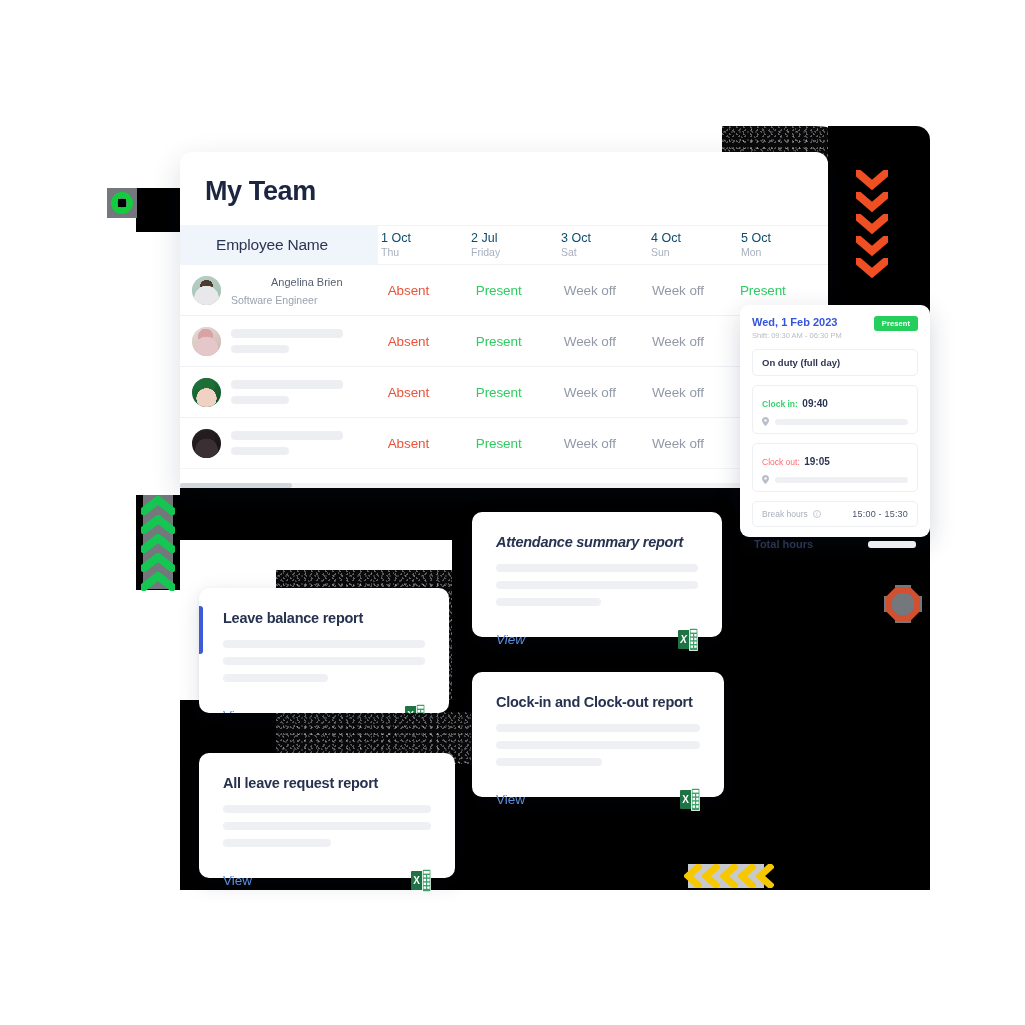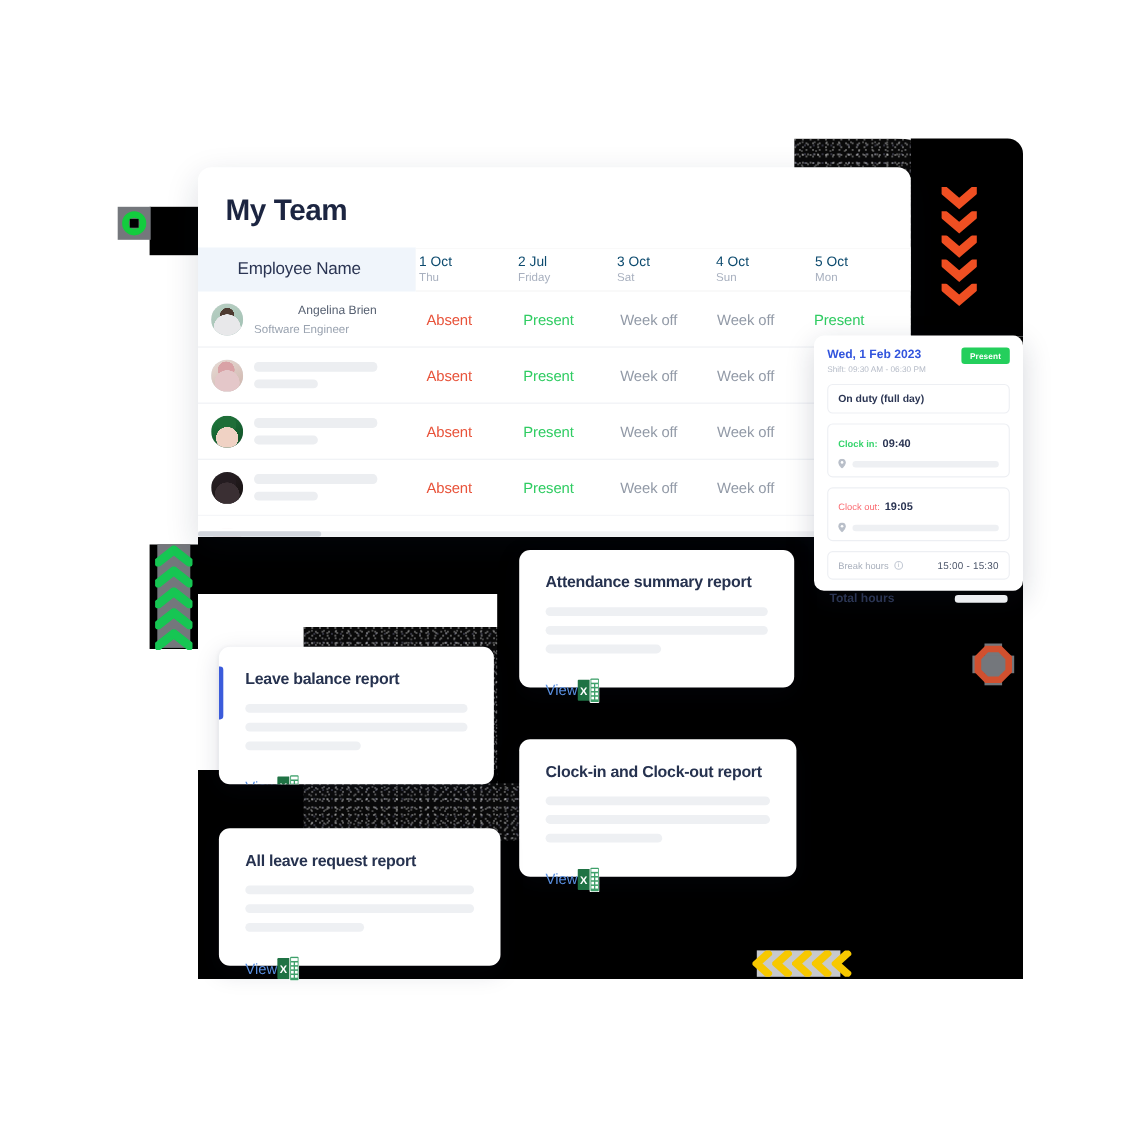--- a/index.html
+++ b/index.html
@@ -141,21 +141,21 @@
             padding: 11px 2px 0 2px; }
   .tot-l { font-size: 11px; font-weight: 700; color: #2b3553; }
   .sk-tot { width: 48px; height: 7px; background:#eceef1; border-radius:3px; }
 
   
   .rep { width: 250px; height: 125px; padding: 22px 24px 0 24px; }
   .rep-title { font-size: 14.5px; font-weight: 700; color: #26324f; letter-spacing:-.25px; }
   .rep-lines { margin-top: 14px; }
   .rep-lines span { display:block; background:#eef0f3; border-radius:4px; height:8px; margin-bottom:9px; }
   .rl-1 { width: 100%; } .rl-2 { width: 100%; } .rl-3 { width: 52%; }
-  .rep-foot { display:flex; align-items:center; 
+  .rep-foot { display:flex; align-items:center; justify-content:space-between;
               margin-top: 22px; }
   .view { font-size: 13.5px; color: #5a8fe0; }
   .accent-bar { position:absolute; left:0; top:18px; width:4px; height:48px;
                 background:#3b5bdb; border-radius:0 3px 3px 0; }
   .xls { width: 20px; height: 23px; display:block; }
 
   
   .chev-stack { position:absolute; display:flex; flex-direction:column; }
   .chev-stack.left { flex-direction:row; }
 </style>
@@ -419,21 +419,21 @@
         <span>15:30</span>
       </div>
     </div>
 
     <div class="totrow">
       <span class="tot-l">Total hours</span>
       <span class="sk-tot"></span>
     </div>
   </div>
 
-  <div class="card rep" style="left:472px; top:500px;">
+  <div class="card rep" style="left:472px; top:512px;font-style:italic;">
     <div class="rep-title">Attendance summary report</div>
     <div class="rep-lines">
       <span class="rl-1"></span>
       <span class="rl-2"></span>
       <span class="rl-3"></span>
     </div>
     <div class="rep-foot">
       <span class="view">View</span>
       <svg class="xls" viewBox="0 0 20 23">
         <rect x="0" y="2" width="12" height="19" rx="1" fill="#1f7244"></rect>

